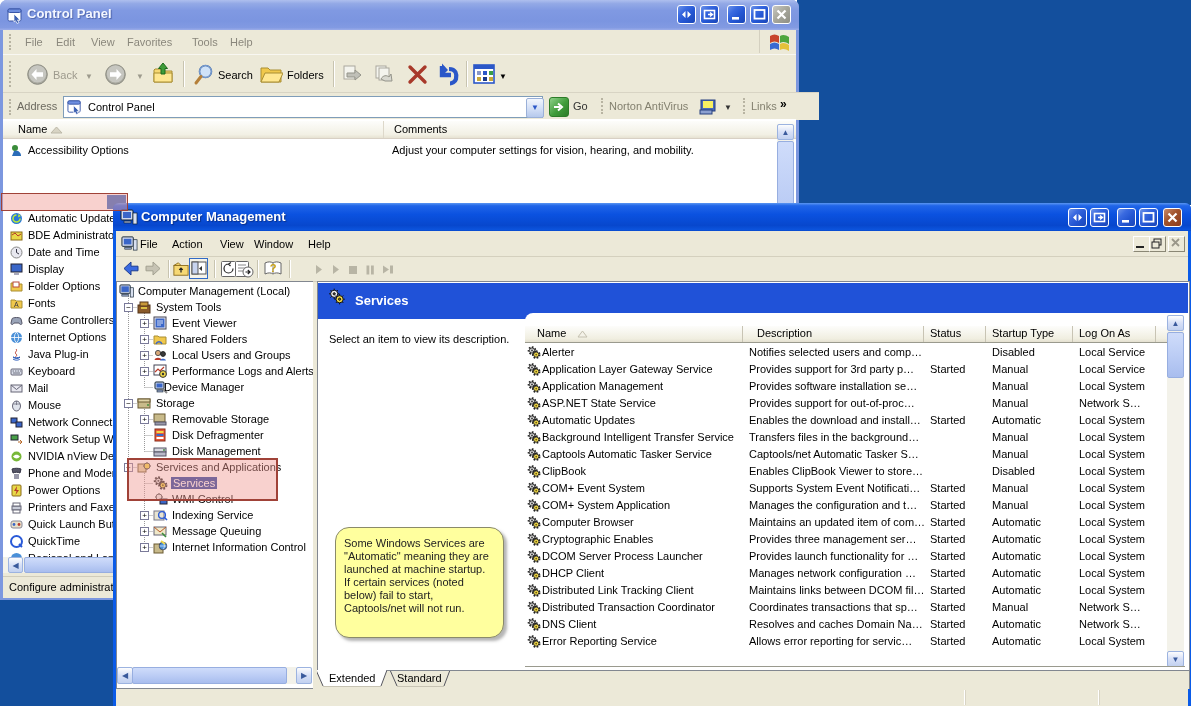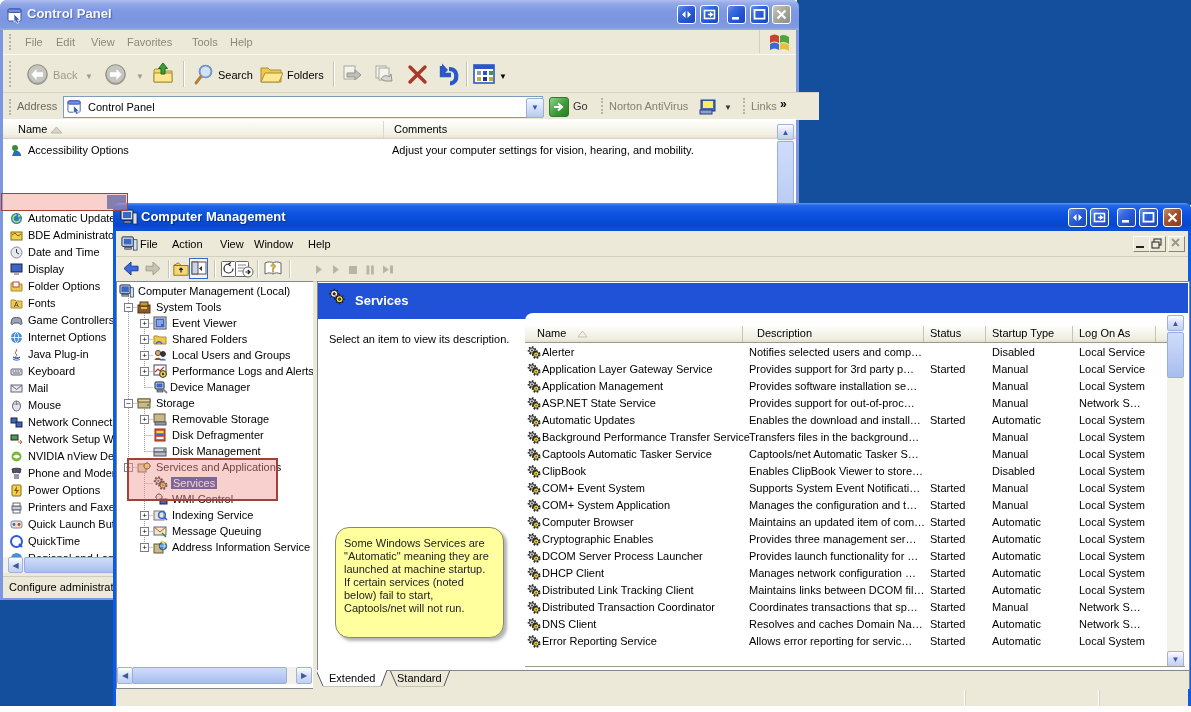--- a/index.html
+++ b/index.html
@@ -583,21 +583,21 @@
           <circle cx="10" cy="10" r="3.4" fill="#f0d848" stroke="#333"></circle>
           <circle cx="10" cy="10" r="1.2" fill="#333"></circle>
         </svg></span>
       <span class="abs" style="left:55px;top:83px;white-space:nowrap;">Performance Logs and Alerts</span>
 <span class="abs" style="left:36px;top:98px;"><svg width="15" height="14">
           <rect x="2" y="2" width="9" height="7" rx="1" fill="#cfd8ee" stroke="#123"></rect>
           <rect x="3.5" y="3.5" width="6" height="4" fill="#3a66c8"></rect>
           <rect x="4" y="10" width="6" height="2" fill="#9aa8c8" stroke="#123" stroke-width="0.6"></rect>
           <path d="M10 9 L14 13" stroke="#888" stroke-width="2"></path>
         </svg></span>
-      <span class="abs" style="left:53px;top:99px;white-space:nowrap;text-align:right;">Device Manager</span>
+      <span class="abs" style="left:47px;top:99px;white-space:nowrap;text-align:right;">Device Manager</span>
 <div class="pm" style="left:7px;top:117px;">−</div>
       <span class="abs" style="left:20px;top:114px;"><svg width="15" height="14">
           <rect x="1" y="3" width="12" height="9" fill="#c8ba8a" stroke="#6a5a33"></rect>
           <rect x="1" y="3" width="12" height="3" fill="#e0d4a8" stroke="#6a5a33"></rect>
           <circle cx="11" cy="9" r="0.9" fill="#3a8c3a"></circle>
         </svg></span>
       <span class="abs" style="left:39px;top:115px;white-space:nowrap;">Storage</span>
 <div class="pm" style="left:23px;top:133px;">+</div>
       <span class="abs" style="left:36px;top:130px;"><svg width="15" height="14">
           <rect x="1" y="2" width="11" height="8" fill="#c8ba8a" stroke="#6a5a33"></rect>
@@ -657,21 +657,21 @@
           <path d="M9 9 L13 13" stroke="#3a8c3a" stroke-width="1.6"></path>
         </svg></span>
       <span class="abs" style="left:55px;top:243px;white-space:nowrap;">Message Queuing</span>
 <div class="pm" style="left:23px;top:261px;">+</div>
       <span class="abs" style="left:36px;top:258px;"><svg width="15" height="14">
           <rect x="1" y="4" width="9" height="9" fill="#c8ba8a" stroke="#6a5a33"></rect>
           <circle cx="10" cy="6" r="3.8" fill="#4a90d8" stroke="#223" stroke-width="0.7"></circle>
           <path d="M6.5 6 H13.5 M10 2.5 A5 5 0 0 1 10 9.5" stroke="#fff" fill="none" stroke-width="0.6"></path>
           <path d="M8 1 L12 4" stroke="#f0d848" stroke-width="1.8"></path>
         </svg></span>
-      <span class="abs" style="left:55px;top:259px;white-space:nowrap;">Address Information Service</span>
+      <span class="abs" style="left:55px;top:259px;white-space:nowrap;">Internet Information Control</span>
 </div>
 
   <div class="abs" style="left:4px;top:464px;width:195px;height:17px;background:#f3f2ea;">
     <div class="sbbtn" style="left:0;top:0;width:16px;height:17px;font-size:8px;line-height:16px;">◀</div>
     <div class="sbthumbh" style="left:15px;top:0;width:155px;height:17px;"></div>
     <div class="sbbtn" style="left:179px;top:0;width:16px;height:17px;font-size:8px;line-height:16px;">▶</div>
   </div>
 
   <div class="abs" id="rpane" style="left:204px;top:78px;width:871px;height:406px;background:#fff;border:1px solid #828790;border-left:1px solid #828790;overflow:hidden;">
 
@@ -785,21 +785,21 @@
           </div>
 <div class="svcrow" style="top:85px;">
             <span class="ic"><svg width="14" height="13" viewBox="0 0 14 13">
                 <circle cx="5" cy="4.5" r="3.4" fill="none" stroke="#222" stroke-width="1.8" stroke-dasharray="1.6,1.5"></circle>
                 <circle cx="5" cy="4.5" r="2.6" fill="#ddd" stroke="#222" stroke-width="0.9"></circle>
                 <circle cx="5" cy="4.5" r="0.9" fill="#333"></circle>
                 <circle cx="9.2" cy="8.6" r="3.4" fill="none" stroke="#222" stroke-width="1.8" stroke-dasharray="1.6,1.5"></circle>
                 <circle cx="9.2" cy="8.6" r="2.6" fill="#f0d848" stroke="#222" stroke-width="0.9"></circle>
                 <circle cx="9.2" cy="8.6" r="0.9" fill="#6a5a10"></circle>
               </svg></span>
-            <span class="c1">Background Performance Transfer Service</span>
+            <span class="c1">Background Intelligent Transfer Service</span>
             <span class="c2">Transfers files in the background…</span>
             <span class="c4">Manual</span>
             <span class="c5">Local System</span>
           </div>
 <div class="svcrow" style="top:102px;">
             <span class="ic"><svg width="14" height="13" viewBox="0 0 14 13">
                 <circle cx="5" cy="4.5" r="3.4" fill="none" stroke="#222" stroke-width="1.8" stroke-dasharray="1.6,1.5"></circle>
                 <circle cx="5" cy="4.5" r="2.6" fill="#ddd" stroke="#222" stroke-width="0.9"></circle>
                 <circle cx="5" cy="4.5" r="0.9" fill="#333"></circle>
                 <circle cx="9.2" cy="8.6" r="3.4" fill="none" stroke="#222" stroke-width="1.8" stroke-dasharray="1.6,1.5"></circle>

